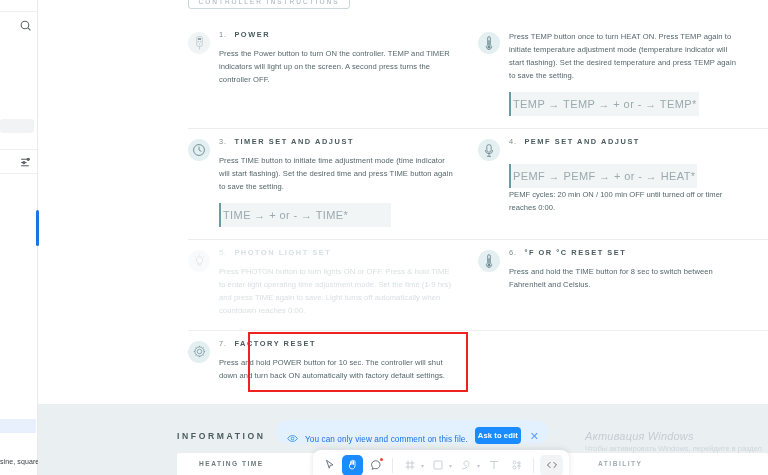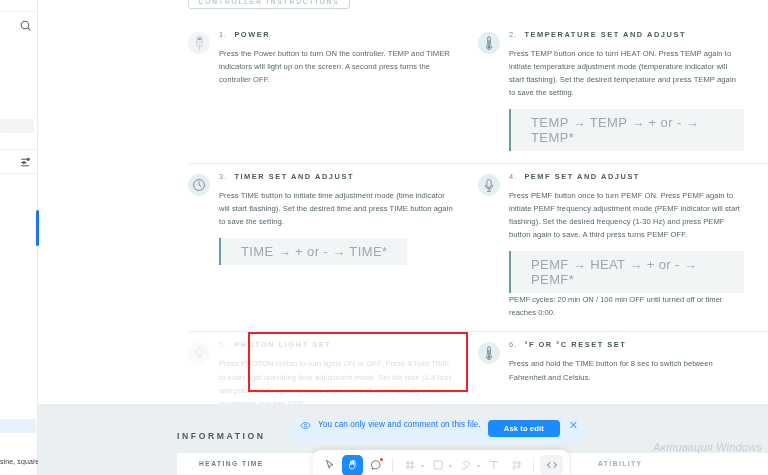--- a/index.html
+++ b/index.html
@@ -93,21 +93,21 @@
 
   .step-text {
     font-size: 7.6px; line-height: 1.72; color: #55666a; letter-spacing: .06px;
   }
   .step-note {
     font-size: 7.6px; line-height: 1.72; color: #55666a; 
   }
 
   .code-chip {
     margin-top: 10px; background: #f2f5f6; border-left: 2px solid #6b9aa3;
-    padding: 6px 20px; font-size: 13px; color: #9aa9ad; letter-spacing: .4px;
+    padding: 6px 2px; font-size: 11px; color: #9aa9ad; letter-spacing: .4px;
     display: inline-block; min-width: 172px;
   }
 
   .step.faded .step-title,
   .step.faded .step-text { color: #d8dfe1; }
   .step.faded .step-title .num { color: #dfe5e6; }
   .step.faded .ico-wrap { background: #f4f7f8; opacity: .55; }
 
   .divider { height: 1px; background: #eceff0; margin: 0; }
 
@@ -135,30 +135,30 @@
     position: absolute; left: 22px; top: 7px;
     font-size: 6.6px; letter-spacing: 1.5px; color: #6d7b7f; font-weight: 600;
   }
   .spec-label2 {
     position: absolute; left: 421px; top: 7px;
     font-size: 6.6px; letter-spacing: 1.5px; color: #9fadb1; font-weight: 600;
   }
 
   
   .banner {
-    position: absolute; left: 289px; top: 420px; height: 24px;
+    position: absolute; left: 276px; top: 420px; height: 24px;
     background: #e3f0fe; border-radius: 12px;
-    display: flex; align-items: flex-start; gap: 7px; padding: 0 5px 0 11px;
+    display: flex; align-items: flex-end; gap: 7px; padding: 0 5px 0 11px;
     z-index: 20;
   }
   .banner-eye { color: #4294f7; display: flex; }
   .banner-text { font-size: 8.2px; color: #1a73e8; white-space: nowrap; letter-spacing: .1px; }
   .banner-btn {
     background: #1a8cff; color: #fff; font-size: 7.6px; font-weight: 700;
-    border: none; border-radius: 4px; padding: 4px 16px; cursor: pointer;
+    border: none; border-radius: 4px; padding: 4px 3px; cursor: pointer;
     letter-spacing: .1px;
   }
   .banner-close {
     color: #5b9df5; font-size: 11px; line-height: 1; cursor: pointer;
     padding: 0 4px 2px 2px;
   }
 
   
   .toolbar {
     position: absolute; left: 313px; top: 450px; height: 30px;
@@ -263,24 +263,20 @@
           <div class="step">
             <div class="step-inner">
               <div class="ico-wrap">
                 <svg width="12" height="15" viewBox="0 0 12 18" fill="none" stroke="#6e8b92" stroke-width="1.1">
                   <path d="M4.4 2.4a1.6 1.6 0 0 1 3.2 0v8.2a3 3 0 1 1-3.2 0z"></path>
                   <line x1="6" y1="5" x2="6" y2="11.6" stroke-width="1.6"></line>
                   <circle cx="6" cy="13.4" r="1.7" fill="#6e8b92" stroke="none"></circle>
                 </svg>
               </div>
               <div class="step-body">
-                <div class="step-title">
-                  <span class="num">2.</span>
-                  &nbsp;<span>TEMPERATURE SET AND ADJUST</span>
-                </div>
                 <div class="step-text">Press TEMP button once to turn HEAT ON. Press TEMP again to initiate temperature adjustment mode (temperature indicator will start flashing). Set the desired temperature and press TEMP again to save the setting.</div>
                 <div class="code-chip">TEMP → TEMP → + or - → TEMP*</div>
               </div>
             </div>
           </div>
         </div>
 
         <div class="divider"></div>
 
         <div class="step-row">
@@ -311,22 +307,21 @@
                   <path d="M1.6 8.4a4.4 4.4 0 0 0 8.8 0"></path>
                   <line x1="6" y1="12.8" x2="6" y2="16"></line>
                   <line x1="3.6" y1="16" x2="8.4" y2="16"></line>
                 </svg>
               </div>
               <div class="step-body">
                 <div class="step-title">
                   <span class="num">4.</span>
                   &nbsp;<span>PEMF SET AND ADJUST</span>
                 </div>
-                <div class="step-text">Press PEMF button once to turn PEMF ON. Press PEMF again to initiate PEMF frequency adjustment mode (PEMF indicator will start flashing). Set the desired frequency (1-30 Hz) and press PEMF button again to save. A third press turns PEMF OFF.</div>
-                <div class="code-chip">PEMF → HEAT → + or - → PEMF*</div>
+                <div class="code-chip">PEMF → PEMF → + or - → HEAT*</div>
                 <div class="step-note">PEMF cycles: 20 min ON / 100 min OFF until turned off or timer reaches 0:00.</div>
               </div>
             </div>
           </div>
         </div>
 
         <div class="divider"></div>
 
         <div class="step-row">
           <div class="step faded">
@@ -498,15 +493,16 @@
     <div class="tb-code">
       <svg width="12" height="12" viewBox="0 0 24 24" fill="none" stroke="currentColor" stroke-width="1.9" stroke-linecap="round" stroke-linejoin="round">
         <polyline points="8,7 3,12 8,17"></polyline>
           <polyline points="16,7 21,12 16,17"></polyline>
       </svg>
     </div>
   </div>
 
   <div class="watermark">
     <div class="wm1">Активация Windows</div>
+    <div class="wm2">Чтобы активировать Windows, перейдите в раздел</div>
   </div>
 
 </div>
 
 </body></html>

